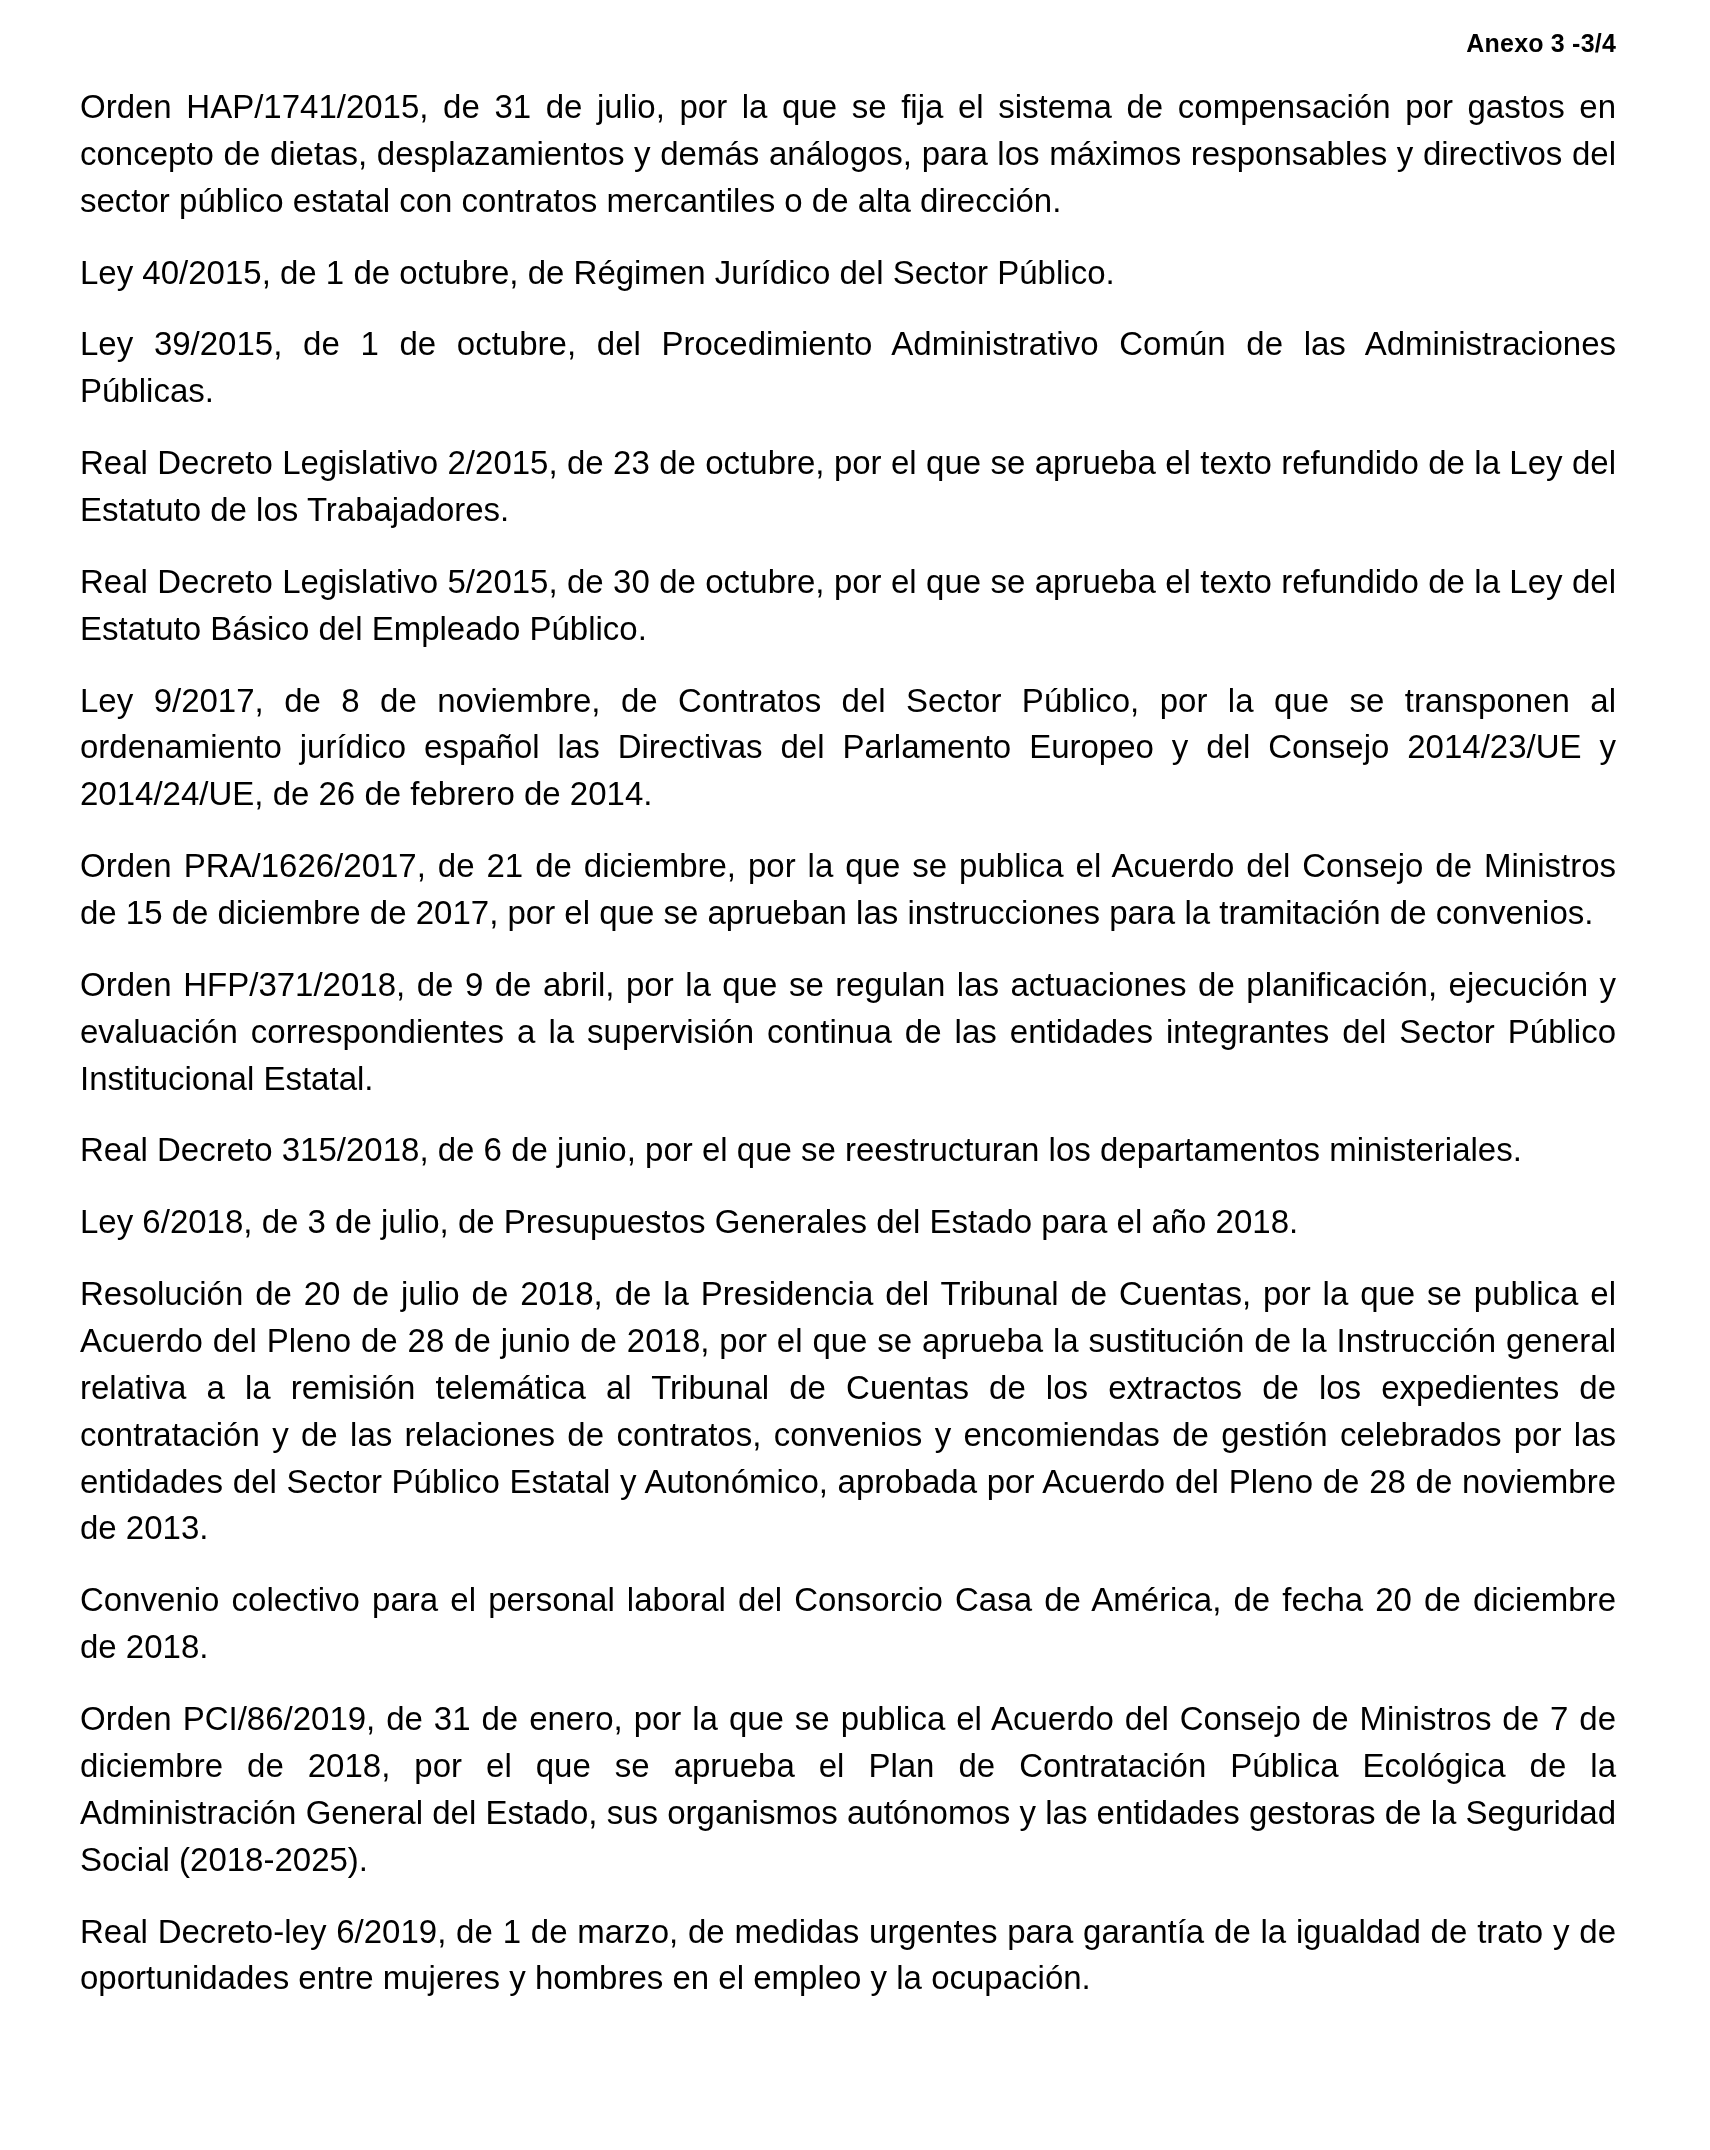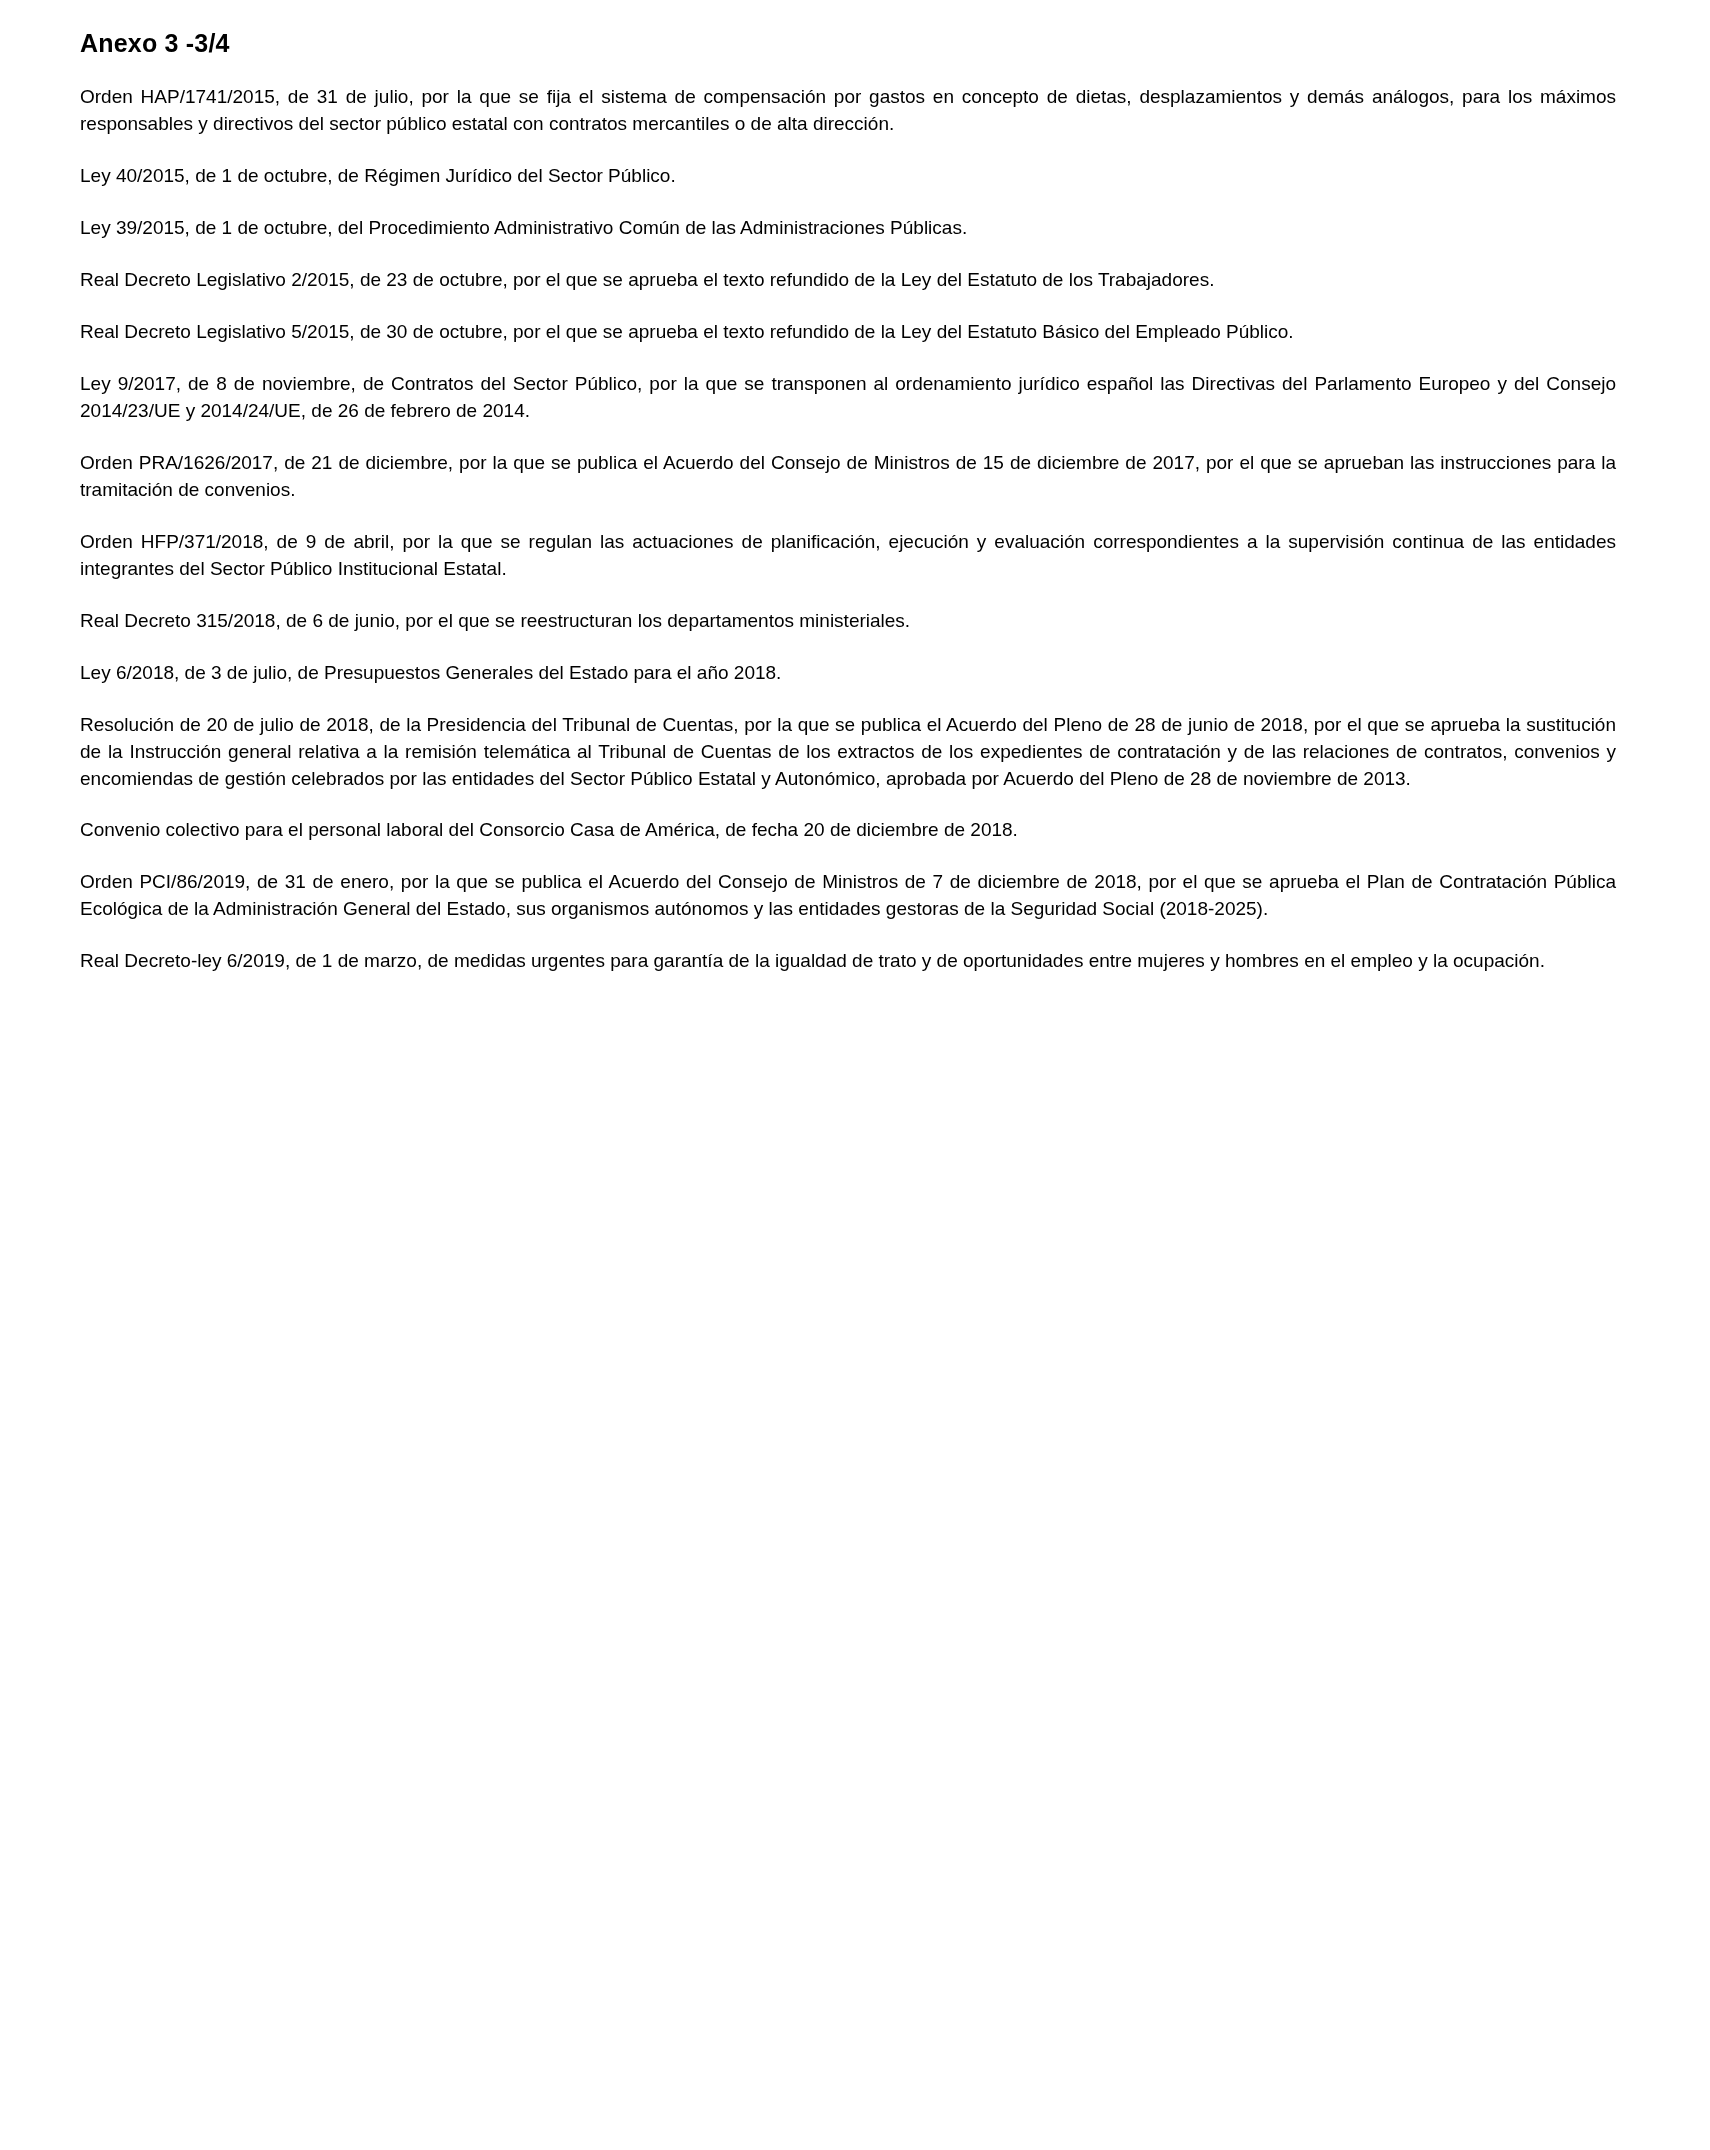--- a/index.html
+++ b/index.html
@@ -13,27 +13,28 @@
   }
   .page {
     width: 1711px;
     min-height: 2151px;
     box-sizing: border-box;
     padding: 29px 95px 32px 80px;
     background: #ffffff;
     position: relative;
   }
   .header {
+    text-align: right;
     font-weight: bold;
     font-size: 25px;
     letter-spacing: 0.2px;
     margin: 0 0 26px 0;
   }
   .doc-body {
-    font-size: 19px;
+    font-size: 33px;
     line-height: 1.42;
   }
   .doc-body p {
     margin: 0 0 25px 0;
     text-align: justify;
     text-justify: inter-word;
     hyphens: none;
   }
   .doc-body p:last-child {
     margin-bottom: 8px;

